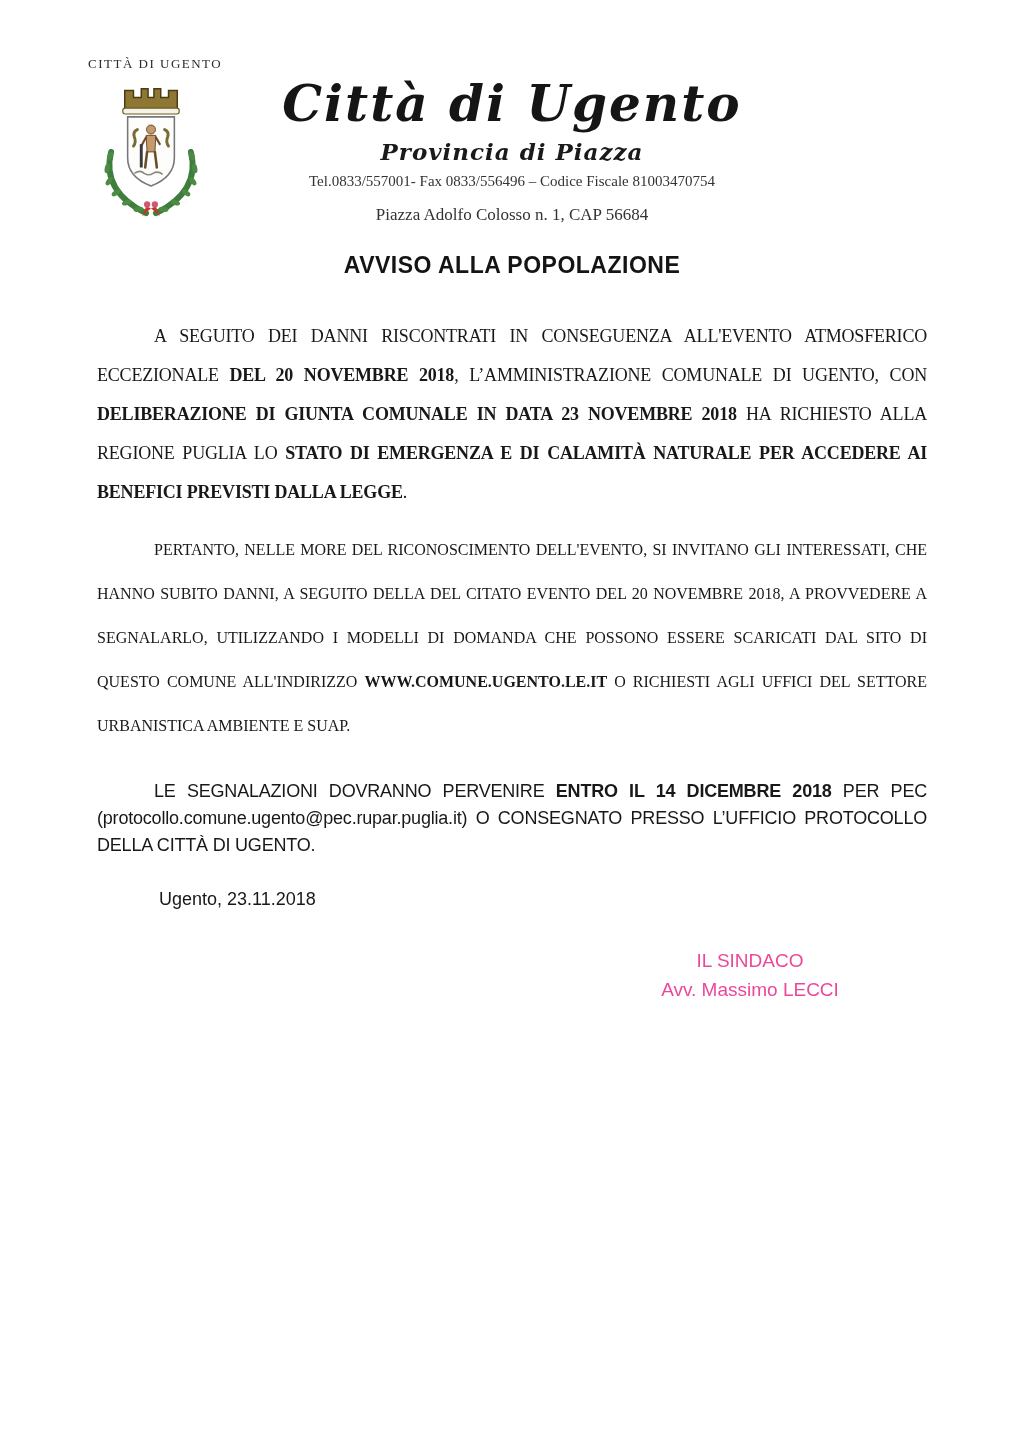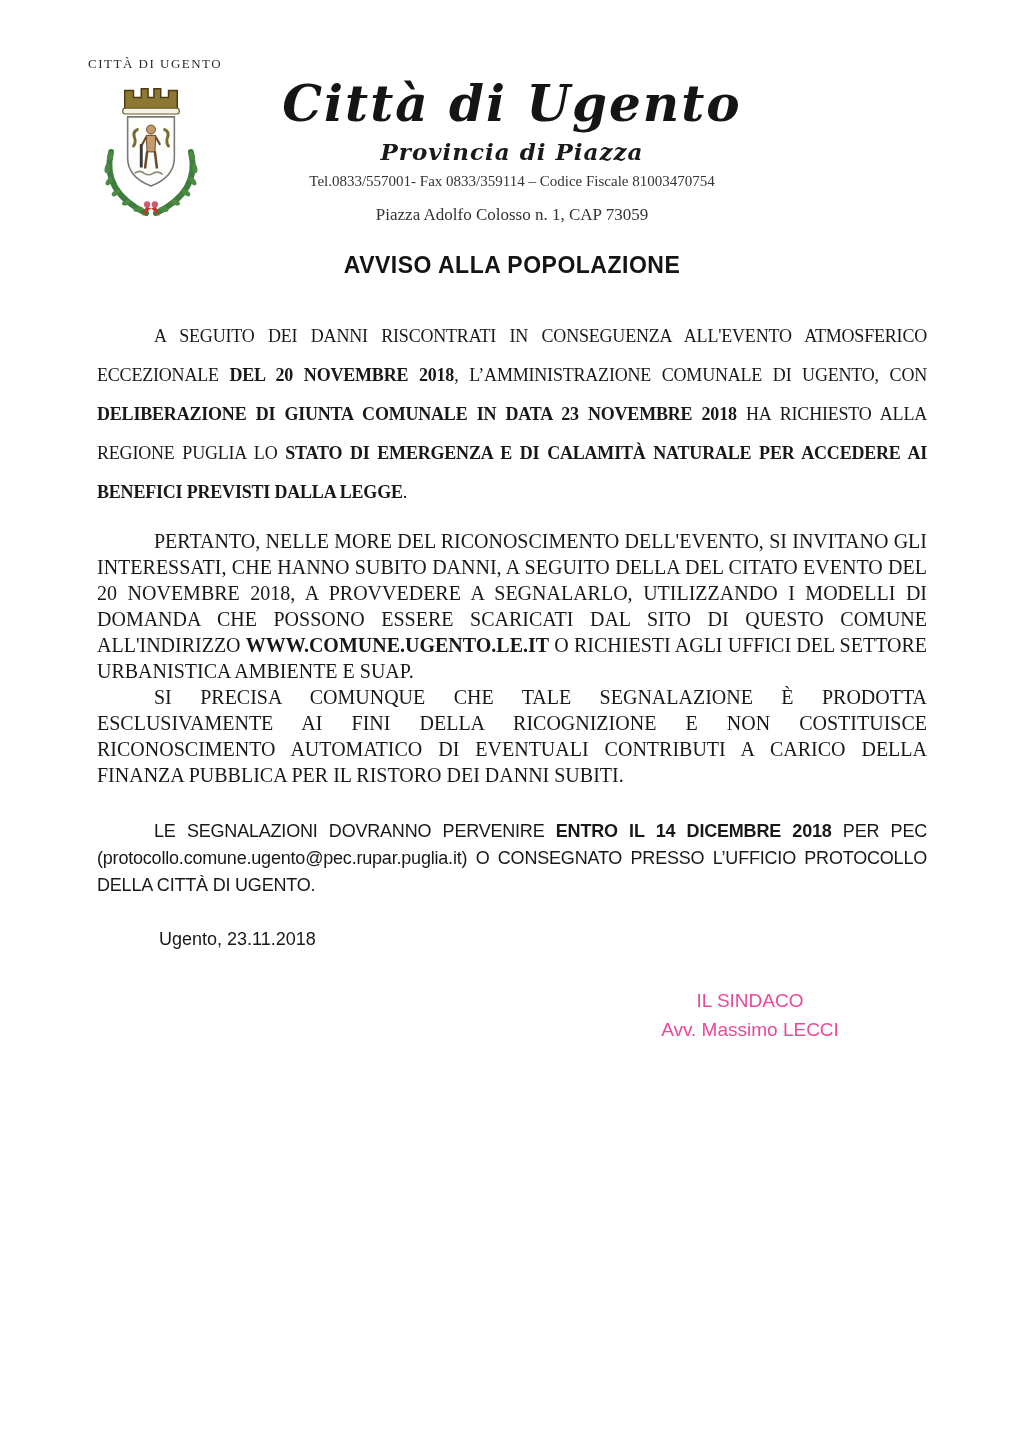--- a/index.html
+++ b/index.html
@@ -95,22 +95,22 @@
     color: #181818;
   }
   .para-sans {
     font-family: Liberation Serif, serif;
     font-size: 18px;
     line-height: 39px;
     letter-spacing: -0.2px;
   }
   .para-serif {
     font-family: "Liberation Serif", serif;
-    font-size: 20px;
-    line-height: 26px;
+    font-size: 16px;
+    line-height: 44px;
   }
   .para-sans-tight {
     font-family: "Liberation Sans", sans-serif;
     font-size: 18px;
     line-height: 27px;
     letter-spacing: -0.2px;
   }
   #paragraph-2 { margin-top: 16px; }
   #paragraph-4 { margin-top: 30px; }
 
@@ -182,31 +182,30 @@
           <rect x="49.5" y="70" width="3" height="24" fill="#3a3a3a"></rect>
         </g>
 
         <path d="M44 100 q6 -4 10 0 q5 3 9 0 q5 -3 10 1" fill="none" stroke="#8a8a7a" stroke-width="1.6"></path>
       </svg>
     </div>
 
     <div class="head-center">
       <div class="city-script">Città di Ugento</div>
       <div class="province-script">Provincia di Piazza</div>
-      <div class="contact-line">Tel.0833/557001- Fax 0833/359114 – Codice Fiscale 81003470754</div>
-      <div class="address-line">Piazza Adolfo Colosso n. 1, CAP 73059</div>
+      <div class="contact-line">Tel.0833/557001- Fax 0833/556496 – Codice Fiscale 81003470754</div>
+      <div class="address-line">Piazza Adolfo Colosso n. 1, CAP 56684</div>
     </div>
   </header>
 
   <h2 class="notice-subtitle">AVVISO ALLA POPOLAZIONE</h2>
 
   <main class="body-text">
     <p id="paragraph-1" class="para para-sans"><span>A SEGUITO DEI DANNI RISCONTRATI IN CONSEGUENZA ALL'EVENTO ATMOSFERICO ECCEZIONALE </span><b>DEL 20 NOVEMBRE 2018</b><span>, L’AMMINISTRAZIONE COMUNALE DI UGENTO, CON </span><b>DELIBERAZIONE DI GIUNTA COMUNALE IN DATA 23 NOVEMBRE 2018</b><span> HA RICHIESTO ALLA REGIONE PUGLIA LO </span><b>STATO DI EMERGENZA E DI CALAMITÀ NATURALE PER ACCEDERE AI BENEFICI PREVISTI DALLA LEGGE</b><span>.</span></p>
     <p id="paragraph-2" class="para para-serif"><span>PERTANTO, NELLE MORE DEL RICONOSCIMENTO DELL'EVENTO, SI INVITANO GLI INTERESSATI, CHE HANNO SUBITO DANNI, A SEGUITO DELLA DEL CITATO EVENTO DEL 20 NOVEMBRE 2018, A PROVVEDERE A SEGNALARLO, UTILIZZANDO I MODELLI DI DOMANDA CHE POSSONO ESSERE SCARICATI DAL SITO DI QUESTO COMUNE ALL'INDIRIZZO </span><b>WWW.COMUNE.UGENTO.LE.IT</b><span>  O RICHIESTI AGLI UFFICI DEL SETTORE URBANISTICA AMBIENTE E SUAP.</span></p>
-    <p id="paragraph-3" class="para para-serif"><span>SI PRECISA COMUNQUE CHE TALE SEGNALAZIONE È PRODOTTA ESCLUSIVAMENTE AI FINI DELLA RICOGNIZIONE E NON COSTITUISCE RICONOSCIMENTO AUTOMATICO DI EVENTUALI CONTRIBUTI A CARICO DELLA FINANZA PUBBLICA PER IL RISTORO DEI DANNI SUBITI.</span></p>
     <p id="paragraph-4" class="para para-sans-tight"><span>LE SEGNALAZIONI DOVRANNO PERVENIRE </span><b>ENTRO IL 14 DICEMBRE 2018</b><span> PER PEC (protocollo.comune.ugento@pec.rupar.puglia.it) O CONSEGNATO PRESSO L’UFFICIO PROTOCOLLO DELLA CITTÀ DI UGENTO.</span></p>
 
     <div class="dateline">Ugento, 23.11.2018</div>
   </main>
 
   <footer class="signature-block">
     <div>IL SINDACO</div>
     <div>Avv. Massimo LECCI</div>
   </footer>
 

